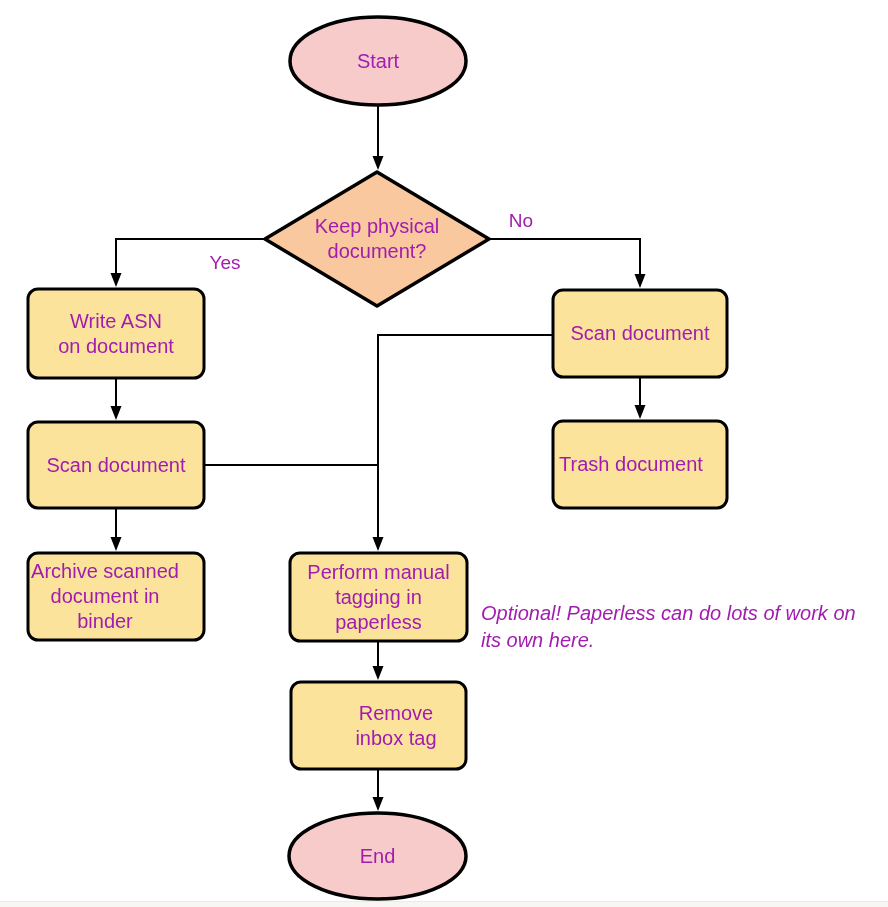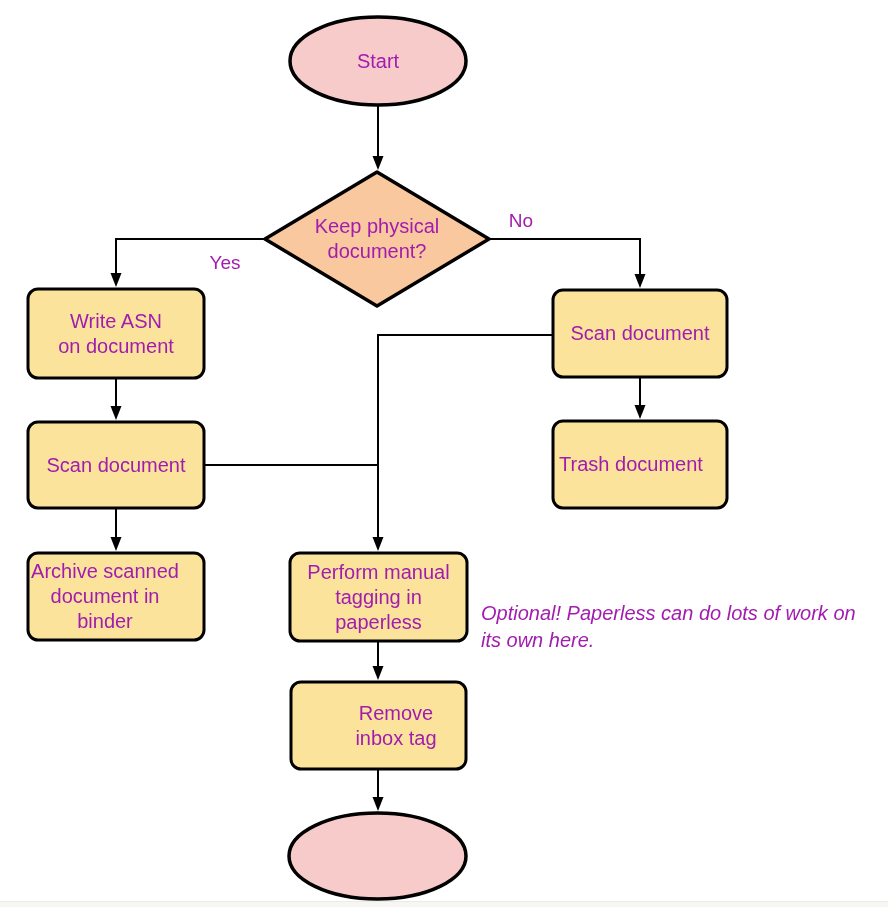--- a/index.html
+++ b/index.html
@@ -119,20 +119,21 @@
   <div class="node-label" style="left:28px; top:553px; width:154px; height:87px;">Archive scanned
 document in
 binder</div>
   <div class="node-label" style="left:553px; top:290px; width:174px; height:87px;">Scan document</div>
   <div class="node-label" style="left:553px; top:421px; width:156px; height:87px;">Trash document</div>
   <div class="node-label" style="left:290px; top:553px; width:177px; height:88px;">Perform manual
 tagging in
 paperless</div>
   <div class="node-label" style="left:291px; top:682px; width:210px; height:87px;">Remove
 inbox tag</div>
+  <div class="node-label" style="left:289px; top:813px; width:177px; height:86px;">End</div>
 
   <div class="edge-label" style="left:198px; top:207px; width:54px;margin-top:45px;">Yes</div>
   <div class="edge-label" style="left:494px; top:210px; width:54px;text-align:center;">No</div>
 
   <div class="annotation" style="left:481px; top:584px; width:402px;margin-top:16px;">Optional! Paperless can do lots of work on
 its own here.</div>
 
   <div class="bottom-strip"></div>
 </div>
 

